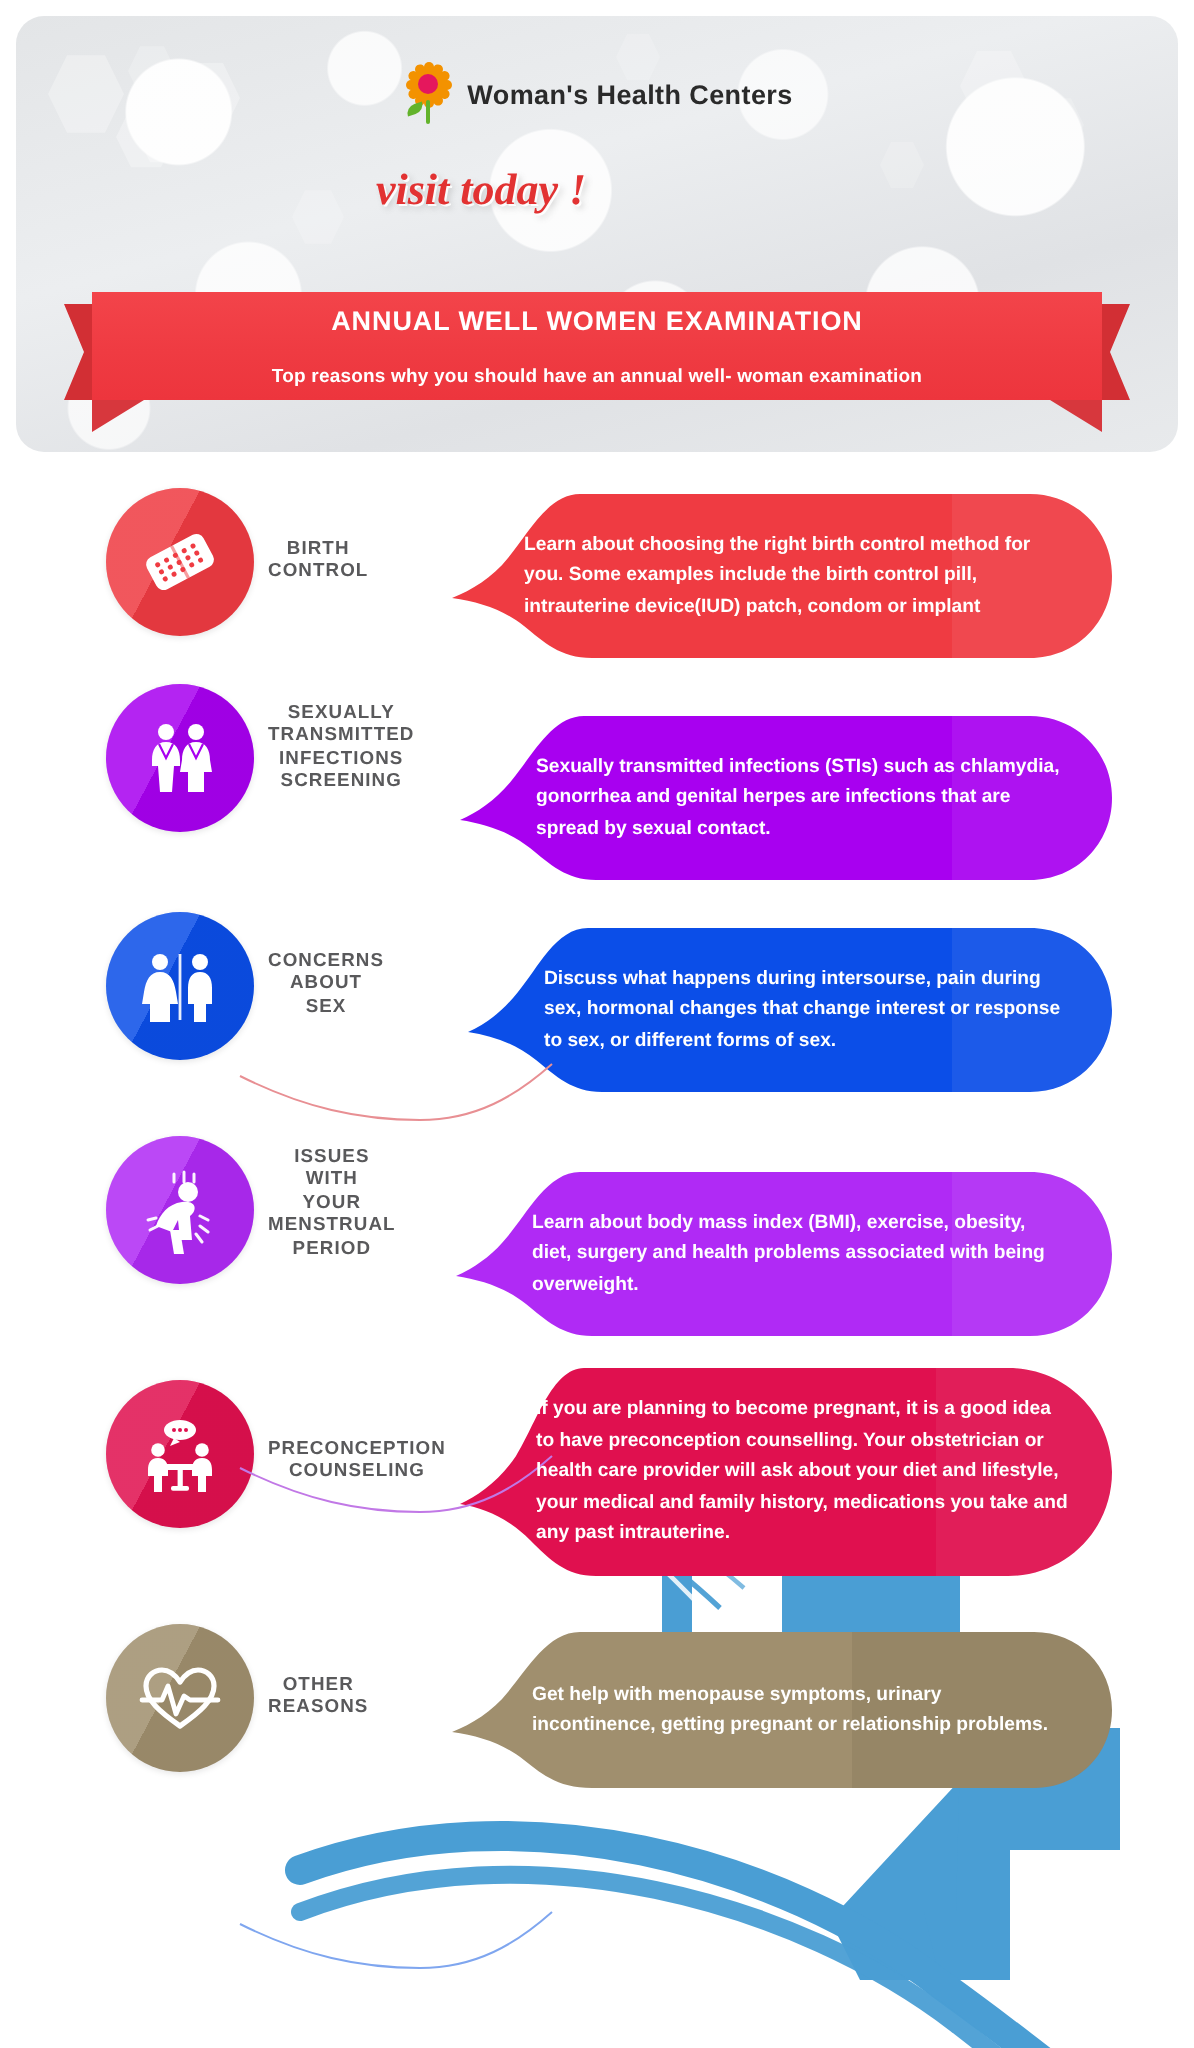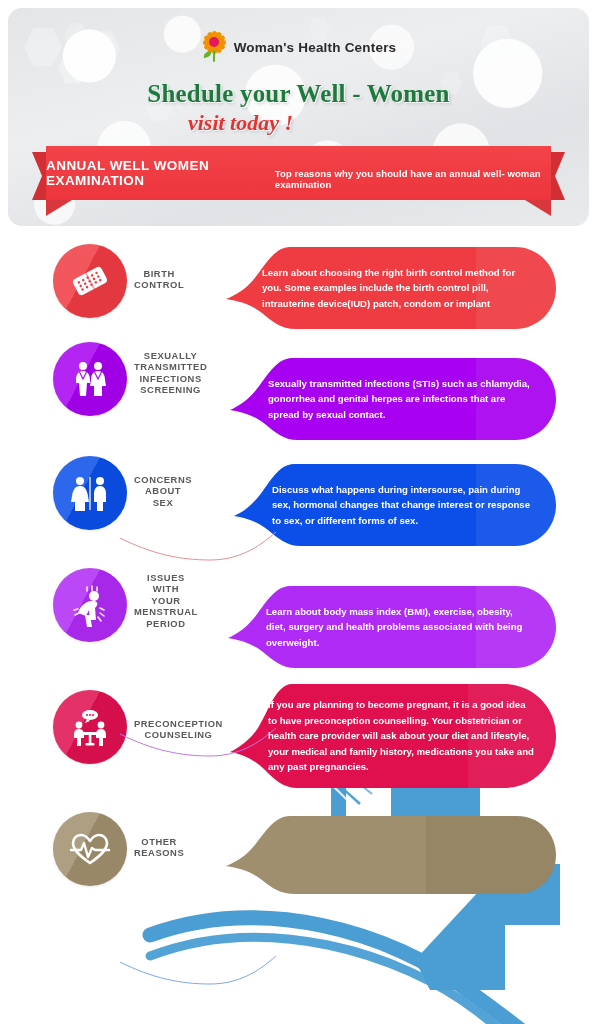--- a/index.html
+++ b/index.html
@@ -59,21 +59,21 @@
   }
 
   
   .ribbon-wrap{ position:absolute; left:0; top:146px; width:597px; height:66px; }
   .ribbon-tail{ position:absolute; top:6px; width:27px; height:48px; background:#d22f34; }
   .ribbon-tail.l{ left:32px; clip-path:polygon(0 0,100% 0,100% 100%,0 100%,10px 50%); }
   .ribbon-tail.r{ right:32px; clip-path:polygon(0 0,100% 0,calc(100% - 10px) 50%,100% 100%,0 100%); }
   .ribbon-body{
     position:absolute; left:46px; top:0; width:505px; height:54px;
     background:linear-gradient(180deg,#f3444a 0%,#ef3b42 55%,#ed353d 100%);
-    display:flex; flex-direction:row; align-items:center; justify-content:center; gap:3px;
+    display:flex; flex-direction:column; align-items:center; justify-content:center; gap:3px;
   }
   .ribbon-notch{ position:absolute; top:54px; width:26px; height:16px; background:#d7373d; }
   .ribbon-notch.l{ left:46px; clip-path:polygon(0 0,100% 0,0 100%); }
   .ribbon-notch.r{ right:46px; clip-path:polygon(0 0,100% 0,100% 100%); }
   .ribbon-title{ color:#fff; font-size:13.5px; font-weight:700; letter-spacing:.45px; }
   .ribbon-sub{ color:#fff; font-size:9.5px; font-weight:600; letter-spacing:.1px;margin-top:12px; }
 
   
   .deco{ position:absolute; left:0; top:760px; width:597px; height:264px; overflow:hidden; pointer-events:none; }
 
@@ -135,21 +135,20 @@
           <div class="petal" style="transform:rotate(150deg);"></div>
           <div class="core"></div>
         </div>
         <div class="stem"></div>
         <div class="leaf"></div>
       </div>
       <div class="logo-text">Woman's Health Centers</div>
     </div>
 
     <div class="headline">
-      <div class="head-line1">Shedule your Well - Women</div>
       <div class="head-line2">visit today !</div>
     </div>
   </div>
 
   <div class="ribbon-wrap">
     <div class="ribbon-tail l"></div>
     <div class="ribbon-tail r"></div>
     <div class="ribbon-notch l"></div>
     <div class="ribbon-notch r"></div>
     <div class="ribbon-body">
@@ -359,21 +358,21 @@
     <div class="rowlabel" style="top:34px;">
       <div>PRECONCEPTION</div>
       <div>COUNSELING</div>
     </div>
 
     <div class="bubble" style="left:230px; top:0px; width:326px; height:104px; padding:0 22px 0 38px;">
       <svg class="bg" viewBox="0 0 326 104" preserveAspectRatio="none">
         <path d="M274,0 H62 C46,0 38,28 28,44 C20,56 9,64 0,68 C13,70 25,76 35,86 C45,96 53,104 68,104 H274 C303,104 326,81 326,52 C326,23 303,0 274,0 Z" fill="#e0104f"></path>
         <path d="M238,0 H274 C303,0 326,23 326,52 C326,81 303,104 274,104 H238 Z" fill="#ffffff" opacity=".06"></path>
       </svg>
-      <div class="txt">If you are planning to become pregnant, it is a good idea to have preconception counselling. Your obstetrician or health care provider will ask about your diet and lifestyle, your medical and family history, medications you take and any past pregnancies.</div>
+      <div class="txt">If you are planning to become pregnant, it is a good idea to have preconception counselling. Your obstetrician or health care provider will ask about your diet and lifestyle, your medical and family history, medications you take and any past intrauterine.</div>
     </div>
   </div>
 
   <div class="row" style="top:808px; height:100px;">
 
     <div class="circle" style="top:4px; width:74px; height:74px; background:#a08f6e;">
       <div class="sheen"></div>
       <svg width="44" height="44" viewBox="0 0 44 44">
         <path d="M22,36 C12,29 5,23 5,16 C5,11 9,8 13,8 C17,8 20,11 22,14 C24,11 27,8 31,8 C35,8 39,11 39,16 C39,23 32,29 22,36 Z" fill="none" stroke="#fff" stroke-width="2.6" stroke-linejoin="round"></path>
         <path d="M3,23 H13 L16,16 L20,30 L24,21 L27,23 H41" fill="none" stroke="#fff" stroke-width="2.4" stroke-linecap="round" stroke-linejoin="round"></path>
@@ -383,16 +382,17 @@
     <div class="rowlabel" style="top:28px;">
       <div>OTHER</div>
       <div>REASONS</div>
     </div>
 
     <div class="bubble" style="left:226px; top:8px; width:330px; height:78px; padding:0 22px 0 40px;">
       <svg class="bg" viewBox="0 0 330 78" preserveAspectRatio="none">
         <path d="M291,0 H64 C48,0 38,18 28,30 C20,40 10,46 0,50 C14,52 26,56 36,64 C46,72 54,78 70,78 H291 C313,78 330,61 330,39 C330,17 313,0 291,0 Z" fill="#a08f6e"></path>
         <path d="M200,0 H291 C313,0 330,17 330,39 C330,61 313,78 291,78 H200 Z" fill="#3a2d14" opacity=".09"></path>
       </svg>
+      <div class="txt">Get help with menopause symptoms, urinary incontinence, getting pregnant or relationship problems.</div>
     </div>
   </div>
 
 </div>
 
 </body></html>

